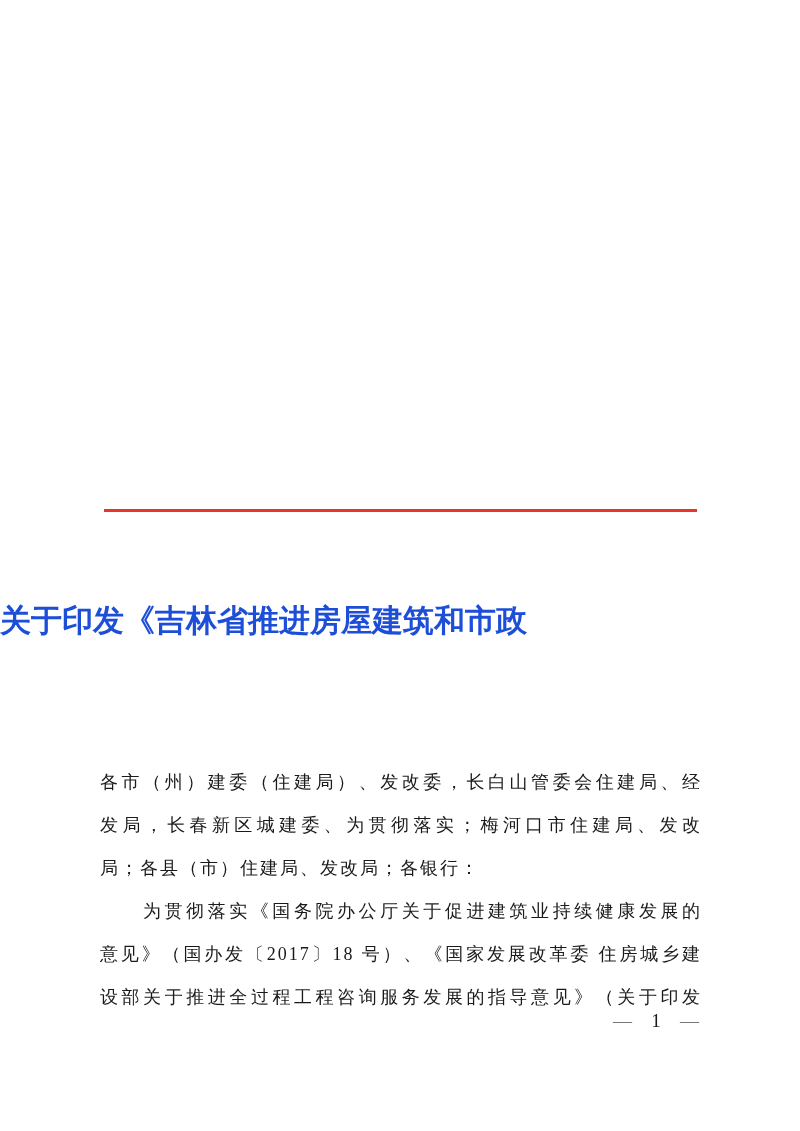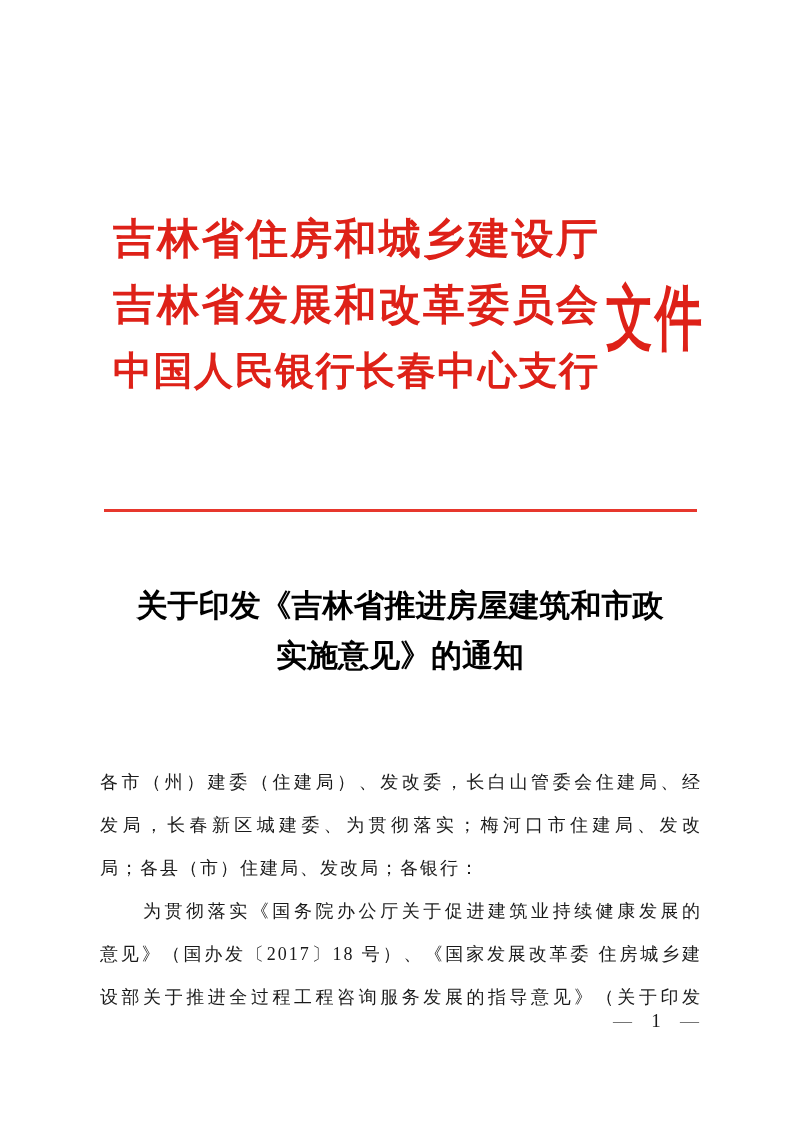--- a/index.html
+++ b/index.html
@@ -69,28 +69,28 @@
     position: absolute;
     top: 509px;
     left: 104px;
     width: 593px;
     height: 3px;
     background: var(--rule-red);
   }
   
   .doc-title {
     position: absolute;
-    top: 581px;
+    top: 596px;
     left: 0;
     width: 100%;
-    text-align: center;
+    text-align: left;
     font-weight: bold;
     font-size: 31px;
     line-height: 50px;
-    color: #000000;
+    color: #1d4ed8;
   }
   
   .doc-body {
     position: absolute;
     top: 761px;
     left: 100px;
     width: 602px;
     font-size: 18px;
     line-height: 43px;
     letter-spacing: 2px;
@@ -116,35 +116,26 @@
     line-height: 22px;
   }
   .page-number .dash { color: var(--dash-gray); }
   .page-number .num { color: var(--text-black); }
 </style>
 </head>
 <body>
 
 <div class="page">
 
-  <div class="letterhead">
-    <div class="org-lines">
-      <div class="org-line">吉林省住房和城乡建设厅</div>
-      <div class="org-line">吉林省发展和改革委员会</div>
-      <div class="org-line tight">中国人民银行长春中心支行</div>
-    </div>
-    <div class="doc-type">文件</div>
-  </div>
 
 
   <div class="red-rule"></div>
 
   <div class="doc-title">
     <div>关于印发《吉林省推进房屋建筑和市政</div>
-    <div>实施意见》的通知</div>
   </div>
 
   <div class="doc-body">
     <div class="body-line jfull">各市（州）建委（住建局）、发改委，长白山管委会住建局、经</div>
     <div class="body-line jfull">发局，长春新区城建委、为贯彻落实；梅河口市住建局、发改</div>
     <div class="body-line">局；各县（市）住建局、发改局；各银行：</div>
     <div class="body-line jfull indent">为贯彻落实《国务院办公厅关于促进建筑业持续健康发展的</div>
     <div class="body-line jfull">意见》（国办发〔2017〕18 号）、《国家发展改革委 住房城乡建</div>
     <div class="body-line jfull">设部关于推进全过程工程咨询服务发展的指导意见》（关于印发</div>
   </div>

